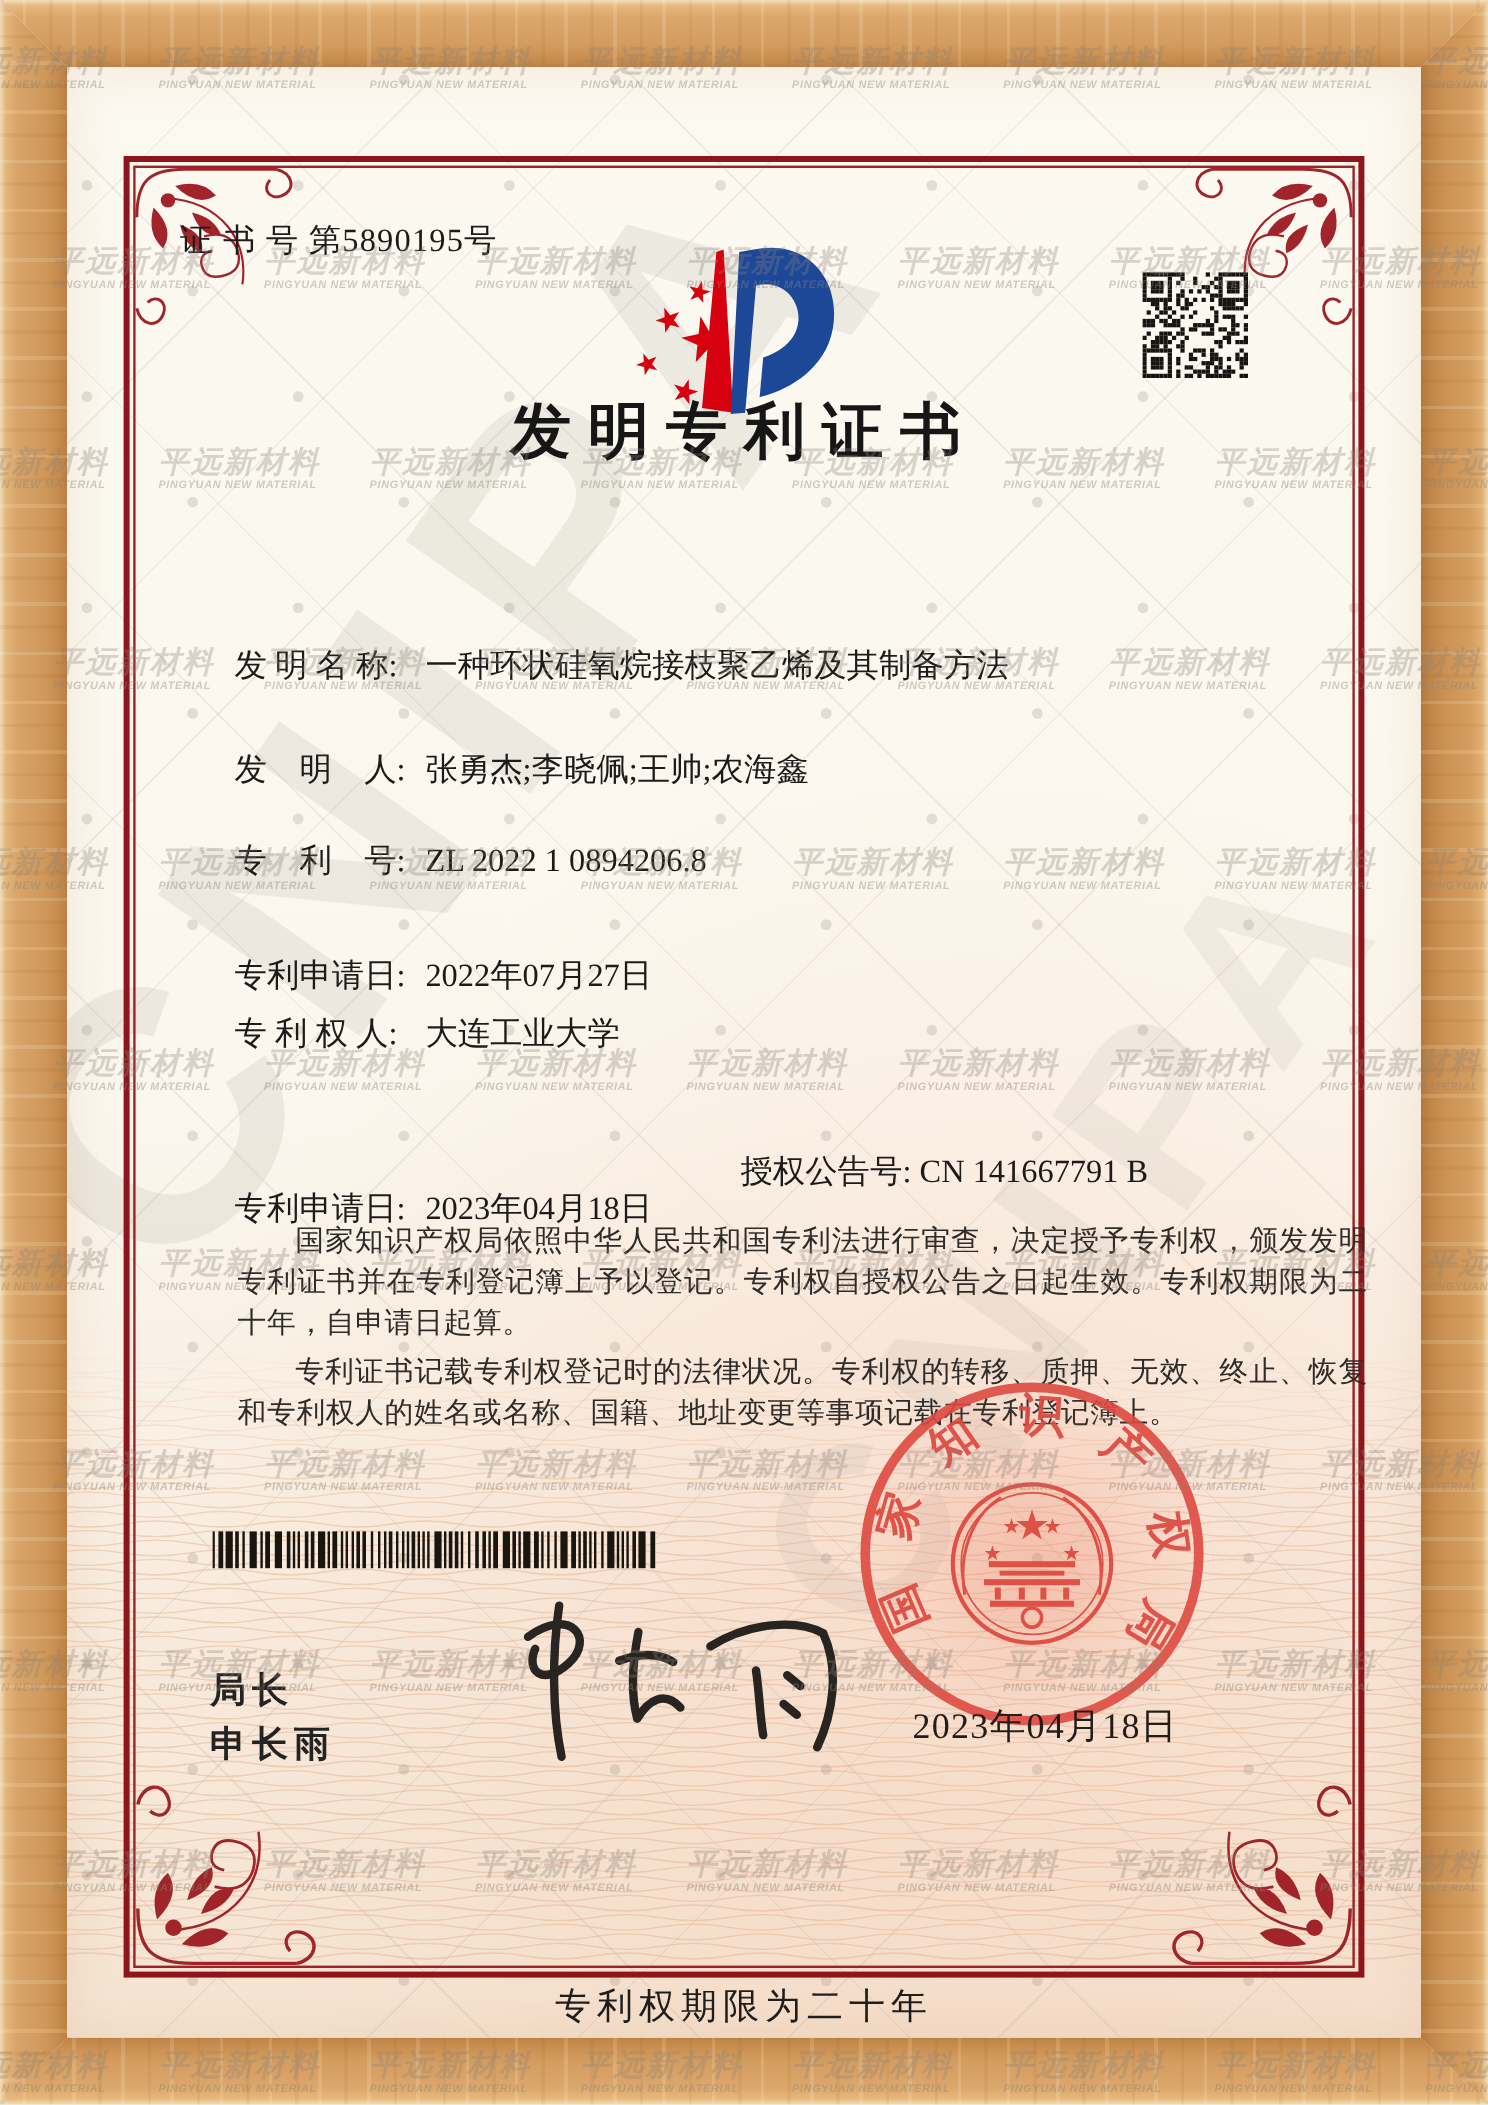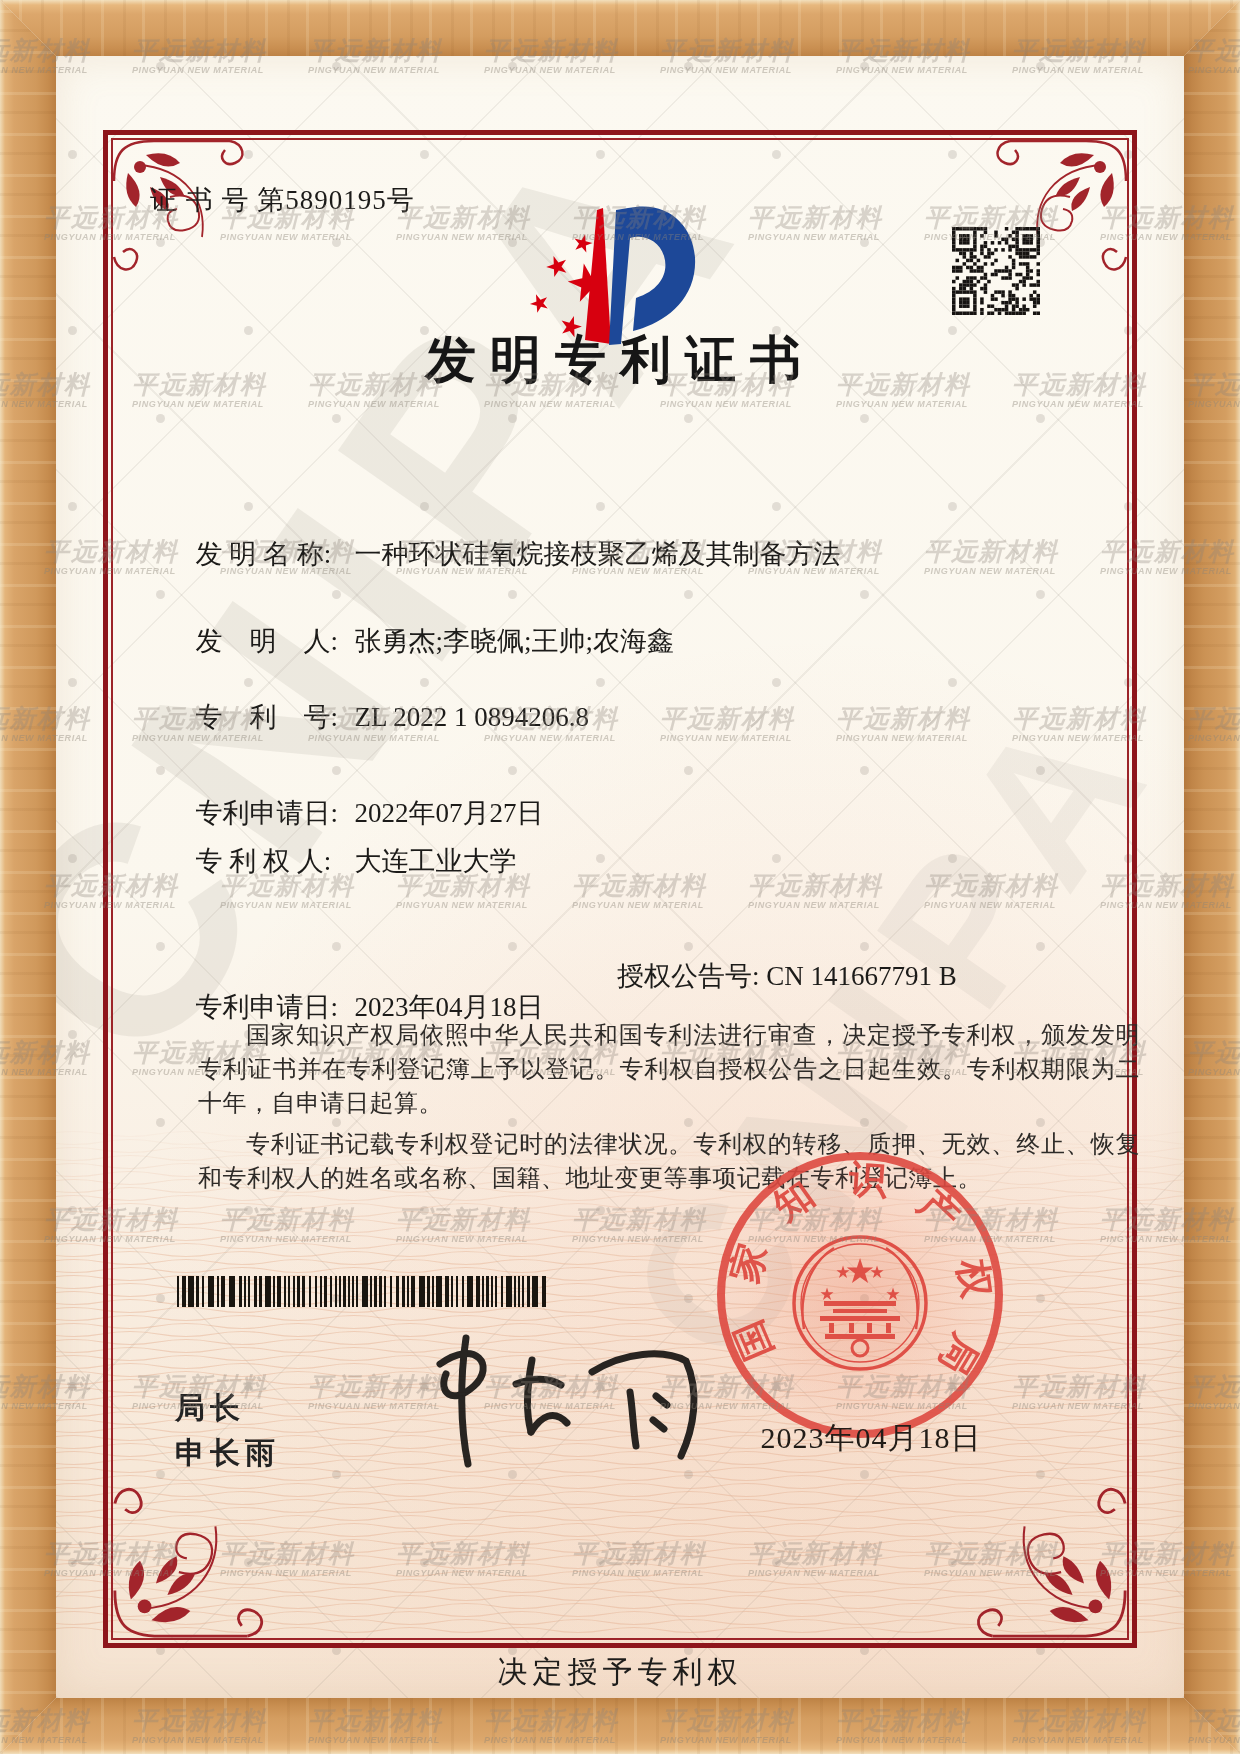--- a/index.html
+++ b/index.html
@@ -621,21 +621,21 @@
         <rect x="-35" y="31" width="70" height="5" stroke="none"></rect>
         <circle cy="45" r="8" fill="none" stroke-width="3"></circle>
         <path d="M-56,26 C-62,-8 -50,-40 -26,-55" fill="none" stroke-width="2.5"></path>
         <path d="M56,26 C62,-8 50,-40 26,-55" fill="none" stroke-width="2.5"></path>
       </g>
     </svg>
     <div class="abs seal-date">2023年04月18日</div>
 
   </div>
 
-  <div class="bottom-note">决定授予专利权</div>
+  <div class="bottom-note">专利权期限为二十年</div>
 
   <div class="wood wood-top"></div>
   <div class="wood wood-bottom"></div>
   <div class="wood wood-left"></div>
   <div class="wood wood-right"></div>
 
   <div id="wm-layer">
       <div class="wm-item" style="left: -44px; top: 34px;">
         <div class="wm-cn">平远新材料</div>
         <div class="wm-en">PINGYUAN NEW MATERIAL</div>

